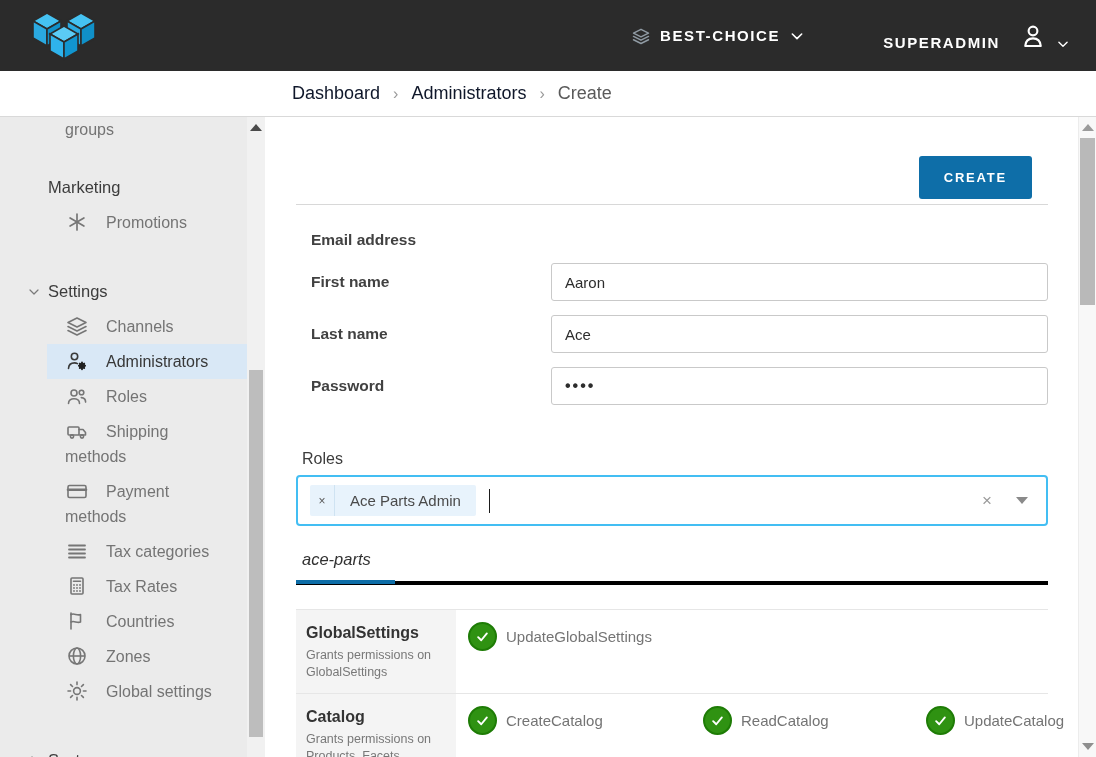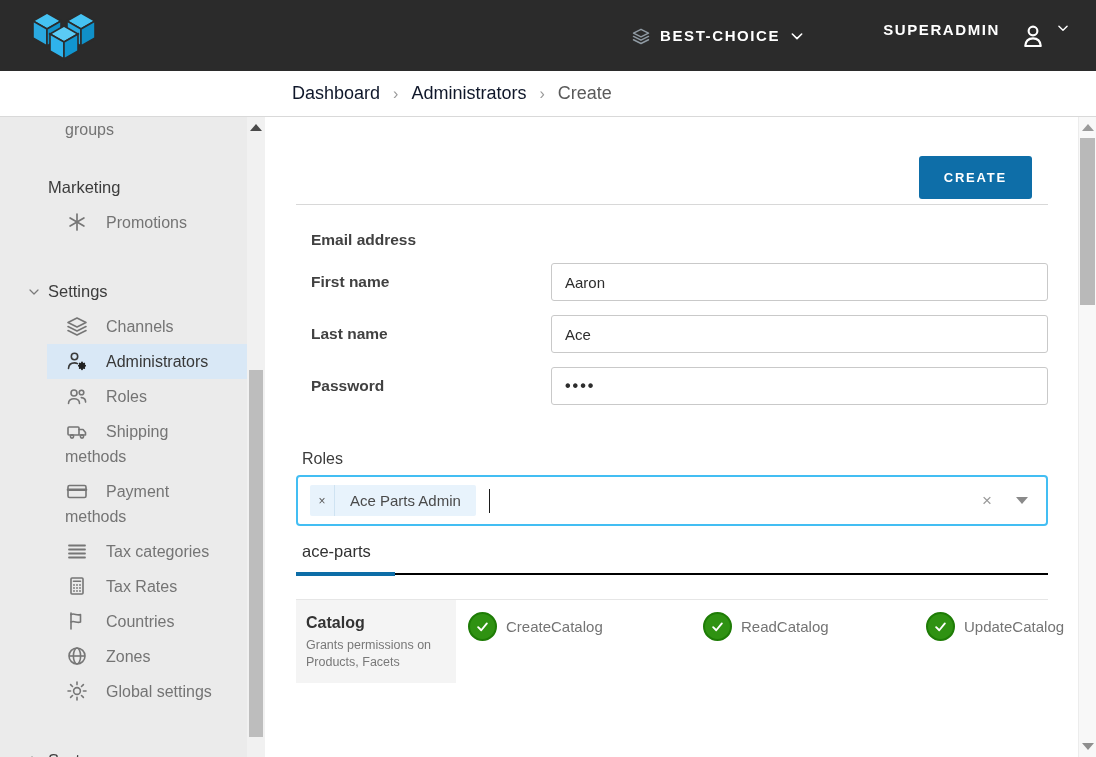--- a/index.html
+++ b/index.html
@@ -6,21 +6,21 @@
   html,body { width:1096px; height:757px; overflow:hidden;
     font-family:"Liberation Sans", sans-serif; background:#fff; }
   .app { width:1096px; height:757px; display:flex; flex-direction:column;border-radius:14px; }
 
   
   .topbar { height:71px; background:#2b2b2b; display:flex; align-items:center; flex-shrink:0; }
   .logo { margin-left:28px; cursor:pointer; display:flex; align-items:center; }
   .topbar-right { margin-left:auto; display:flex; align-items:center; margin-right:26px; }
   .channel-switcher { display:flex; align-items:center; gap:9px; cursor:pointer; }
   .channel-label { color:#fff; font-size:15px; font-weight:bold; letter-spacing:1.6px; }
-  .user-menu { display:flex; align-items:flex-start; gap:8px; margin-left:78px; cursor:pointer; }
+  .user-menu { display:flex; align-items:flex-end; gap:8px; margin-left:78px; cursor:pointer; }
   .user-label { color:#fff; font-size:15px; font-weight:bold; letter-spacing:1.6px; margin-right:10px; }
 
   
   .breadcrumb-bar { height:46px; background:#fff; border-bottom:1px solid #d9d9d9;
     display:flex; align-items:center; padding-left:292px; font-size:18px; flex-shrink:0; }
   .crumb-link { color:#0f172a; cursor:pointer; }
   .crumb-sep { color:#9b9b9b; margin:0 13px; font-size:16px; }
   .crumb-current { color:#5a5a5a; }
 
   
@@ -76,21 +76,21 @@
   .chip { display:flex; align-items:stretch; background:#e8f3fc; border-radius:2px; height:31px; overflow:hidden; }
   .chip-x { width:25px; display:flex; align-items:center; justify-content:center;
     border-right:1px solid #cfe3f2; color:#5a5a5a; font-size:12px; cursor:pointer; }
   .chip-label { display:flex; align-items:center; padding:0 15px; font-size:15px; color:#4a4a4a; }
   .caret { width:1px; height:24px; background:#1b1b1b; margin-left:13px; }
   .select-spacer { flex:1; }
   .select-clear { color:#9a9a9a; font-size:17px; cursor:pointer; padding:0 4px; }
   .select-arrow { width:0; height:0; border-left:6px solid transparent; border-right:6px solid transparent;
     border-top:7px solid #8a8a8a; margin-left:20px; margin-right:6px; cursor:pointer; }
 
-  .tabs { margin-top:16px; border-bottom:2px solid #000000; }
+  .tabs { margin-top:24px; border-bottom:4px solid #000000;font-style:italic; }
   .tab { position:relative; display:inline-block; padding:0 2px 12px 6px; font-size:16.5px; color:#313131; cursor:pointer; }
   .tab-indicator { position:absolute; left:0; bottom:-3px; height:4px; width:99px; background:#0d6da7; }
 
   .perm-table { margin-top:24px; }
   .perm-row { display:flex; border-top:1px solid #e6e6e6; }
   .perm-head { width:160px; background:#f4f4f4; padding:14px 10px 12px 10px; flex-shrink:0; }
   .perm-name { font-size:16px; font-weight:bold; color:#333; margin-bottom:5px; }
   .perm-desc { font-size:12.5px; color:#787878; line-height:1.35; }
   .perm-cells { flex:1; display:flex; padding:12px 0 30px 12px; align-items:flex-start; }
   .perm-cell { display:flex; align-items:center; gap:9px; }
@@ -355,20 +355,36 @@
 
         <div class="tabs">
           <div class="tab">
             <span>ace-parts</span>
             <div class="tab-indicator"></div>
           </div>
         </div>
 
         <div class="perm-table">
 
+          <div class="perm-row row1">
+            <div class="perm-head">
+              <div class="perm-name">GlobalSettings</div>
+              <div class="perm-desc">Grants permissions on GlobalSettings</div>
+            </div>
+            <div class="perm-cells">
+              <div class="perm-cell c1">
+                <div class="toggle-on">
+                  <svg width="15" height="15" viewBox="0 0 24 24" fill="none" stroke="#ffffff" stroke-width="3" stroke-linecap="round" stroke-linejoin="round">
+                    <polyline points="5,13 10,18 19,7"></polyline>
+                  </svg>
+                </div>
+                <span class="perm-label">UpdateGlobalSettings</span>
+              </div>
+            </div>
+          </div>
 
           <div class="perm-row">
             <div class="perm-head">
               <div class="perm-name">Catalog</div>
               <div class="perm-desc">Grants permissions on Products, Facets</div>
             </div>
             <div class="perm-cells">
               <div class="perm-cell c1">
                 <div class="toggle-on">
                   <svg width="15" height="15" viewBox="0 0 24 24" fill="none" stroke="#ffffff" stroke-width="3" stroke-linecap="round" stroke-linejoin="round">

